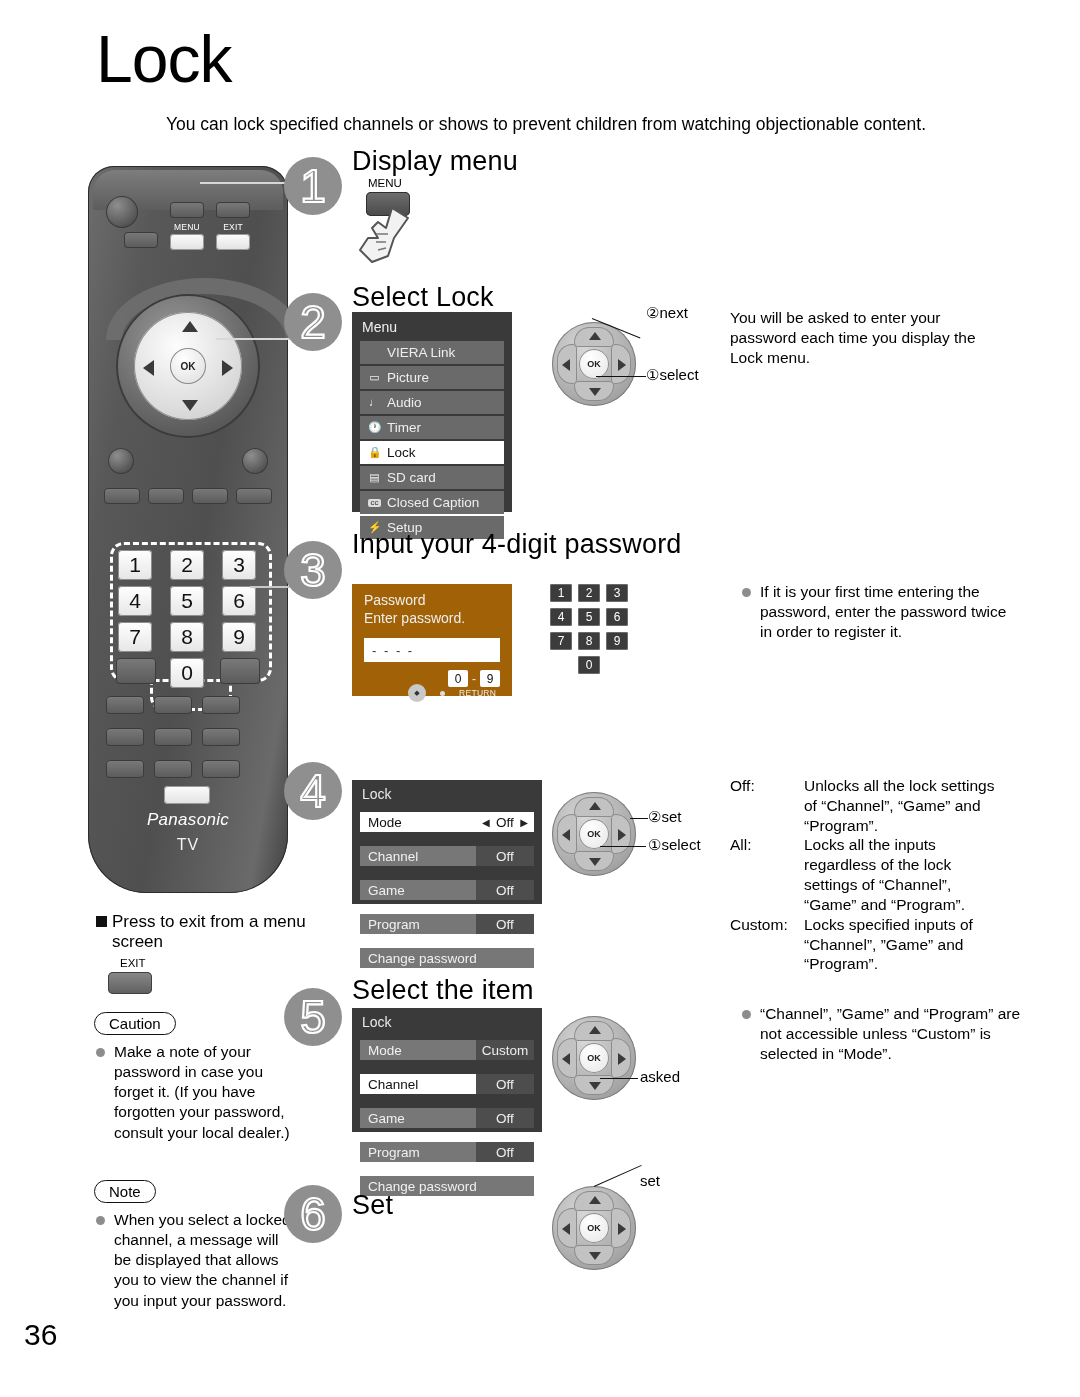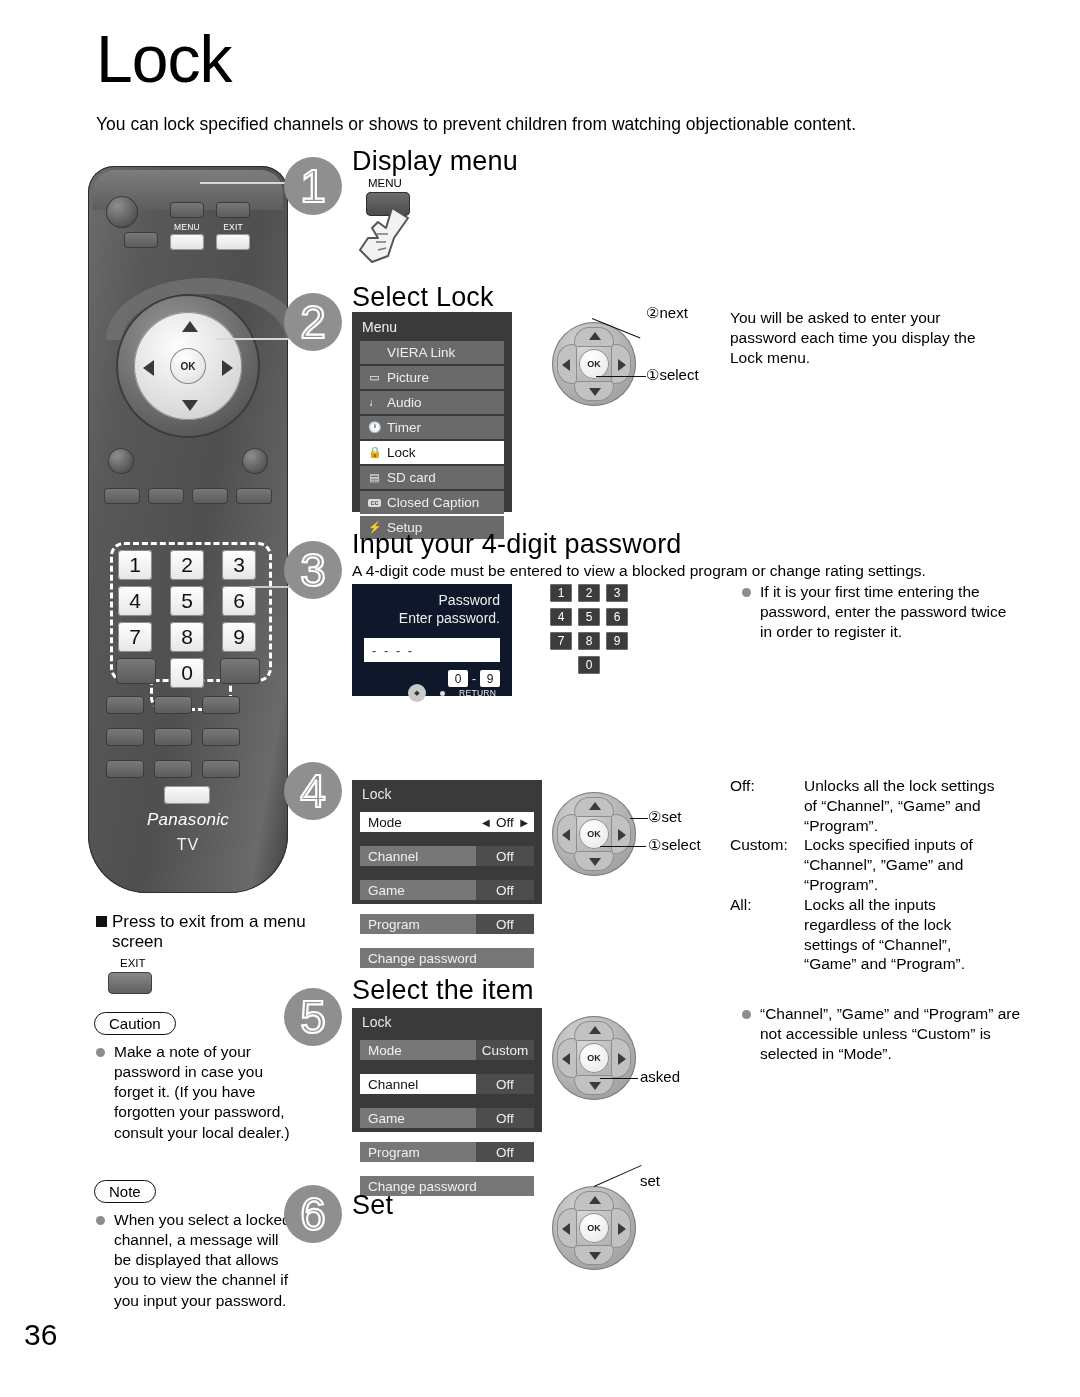--- a/index.html
+++ b/index.html
@@ -13,21 +13,21 @@
   }
   .page{position:absolute;inset:0;}
 
   
   .title{
     position:absolute;left:96px;top:26px;
     font-size:66px;font-weight:400;letter-spacing:-1px;line-height:1;
   }
   .intro{
     position:absolute;left:96px;top:114px;width:900px;
-    font-size:17.5px;line-height:1.25;
+    font-size:17.5px;line-height:1.25;text-align:center;
   }
 
   
   .remote{
     position:absolute;left:88px;top:166px;width:200px;height:727px;
     background:linear-gradient(100deg,#6d6d6d 0%,#585858 22%,#4f4f4f 55%,#6a6a6a 88%,#3f3f3f 100%);
     border-radius:26px 26px 58px 58px;
     box-shadow:inset 0 0 0 1px #2b2b2b;
   }
   .remote:before{
@@ -127,21 +127,21 @@
   .lrow .lbl{background:#777;color:#f0f0f0;padding:2px 8px;width:116px;box-sizing:border-box;height:20px;display:flex;align-items:center;}
   .lrow .val{flex:1;background:#4d4d4d;height:20px;display:flex;align-items:center;justify-content:center;color:#eee;}
   .lrow.sel .lbl{background:#fff;color:#111;}
   .lrow.sel .val{background:#fff;color:#111;justify-content:center;position:relative;}
   .lrow.sel .val .car{position:absolute;font-size:10px;color:#222;}
   .lrow.sel .val .car.l{left:6px;} .lrow.sel .val .car.r{right:6px;}
   .lrow.full{margin:0 8px 2px;}
   .lrow.full .lbl{width:100%;}
 
   
-  .pwd{position:absolute;background:#0f172a;color:#eee;font-size:14px;text-align:right;}
+  .pwd{position:absolute;background:#a16207;color:#eee;font-size:14px;}
   .pwd .t1{padding:8px 12px 2px;}
   .pwd .t2{padding:0 12px 10px;}
   .pwd .field{margin:2px 12px 0;background:#fff;color:#333;height:24px;
     display:flex;align-items:center;padding:0 8px;font-size:13px;letter-spacing:2px;}
   .pwd .foot{position:relative;height:46px;}
   .rangebox{position:absolute;right:12px;top:8px;display:flex;align-items:center;gap:4px;font-size:12px;color:#eee;}
   .kbx{display:inline-flex;align-items:center;justify-content:center;
     width:20px;height:17px;background:#fff;color:#111;font-size:12px;border-radius:2px;}
   .retwrap{position:absolute;left:56px;top:22px;display:flex;align-items:center;gap:14px;}
   .retpad{width:18px;height:18px;border-radius:50%;background:#c9c9c9;
@@ -335,21 +335,20 @@
   </div>
   <div class="cline" style="left:592px;top:318px;width:52px;transform:rotate(22deg);transform-origin:left center;"></div>
   <div class="callout" style="left:646px;top:304px;">②next</div>
   <div class="cline" style="left:596px;top:376px;width:50px;"></div>
   <div class="callout" style="left:646px;top:366px;">①select</div>
 
   <div class="para" style="left:730px;top:308px;width:268px;">You will be asked to enter your password each time you display the Lock menu.</div>
 
   <div class="stepnum" style="left:284px;top:541px;">3</div>
   <div class="steptitle" style="left:352px;top:529px;">Input your 4-digit password</div>
-  <div class="para" style="left:352px;top:561px;width:660px;">A 4-digit code must be entered to view a blocked program or change rating settings.</div>
 
   <div class="pwd" style="left:352px;top:584px;width:160px;height:112px;">
     <div class="t1">Password</div>
     <div class="t2">Enter password.</div>
     <div class="field">- - - -</div>
     <div class="foot">
       <div class="rangebox">
         <span class="kbx">0</span>
         <span>-</span>
         <span class="kbx">9</span>
@@ -421,26 +420,26 @@
   <div class="callout" style="left:648px;top:808px;">②set</div>
   <div class="cline" style="left:600px;top:846px;width:46px;"></div>
   <div class="callout" style="left:648px;top:836px;">①select</div>
 
   <div class="defs" style="left:730px;top:776px;width:278px;">
     <div class="drow">
       <span class="dk">Off:</span>
       <span class="dv">Unlocks all the lock settings of “Channel”, “Game” and “Program”.</span>
     </div>
     <div class="drow">
+      <span class="dk">All:</span>
+      <span class="dv">Locks all the inputs regardless of the lock settings of “Channel”, “Game” and “Program”.</span>
+    </div>
+    <div class="drow">
       <span class="dk">Custom:</span>
       <span class="dv">Locks specified inputs of “Channel”, ”Game” and “Program”.</span>
-    </div>
-    <div class="drow">
-      <span class="dk">All:</span>
-      <span class="dv">Locks all the inputs regardless of the lock settings of “Channel”, “Game” and “Program”.</span>
     </div>
   </div>
 
   <div class="sqhead" style="left:96px;top:912px;width:196px;">Press to exit from a menu screen</div>
   <div class="exitlab" style="left:120px;top:957px;">EXIT</div>
   <div class="exitbtn" style="left:108px;top:972px;"></div>
 
   <div class="tag" style="left:94px;top:1012px;">Caution</div>
   <div class="bullet" style="left:96px;top:1042px;width:178px;">Make a note of your password in case you forget it. (If you have forgotten your password, consult your local dealer.)</div>
 

